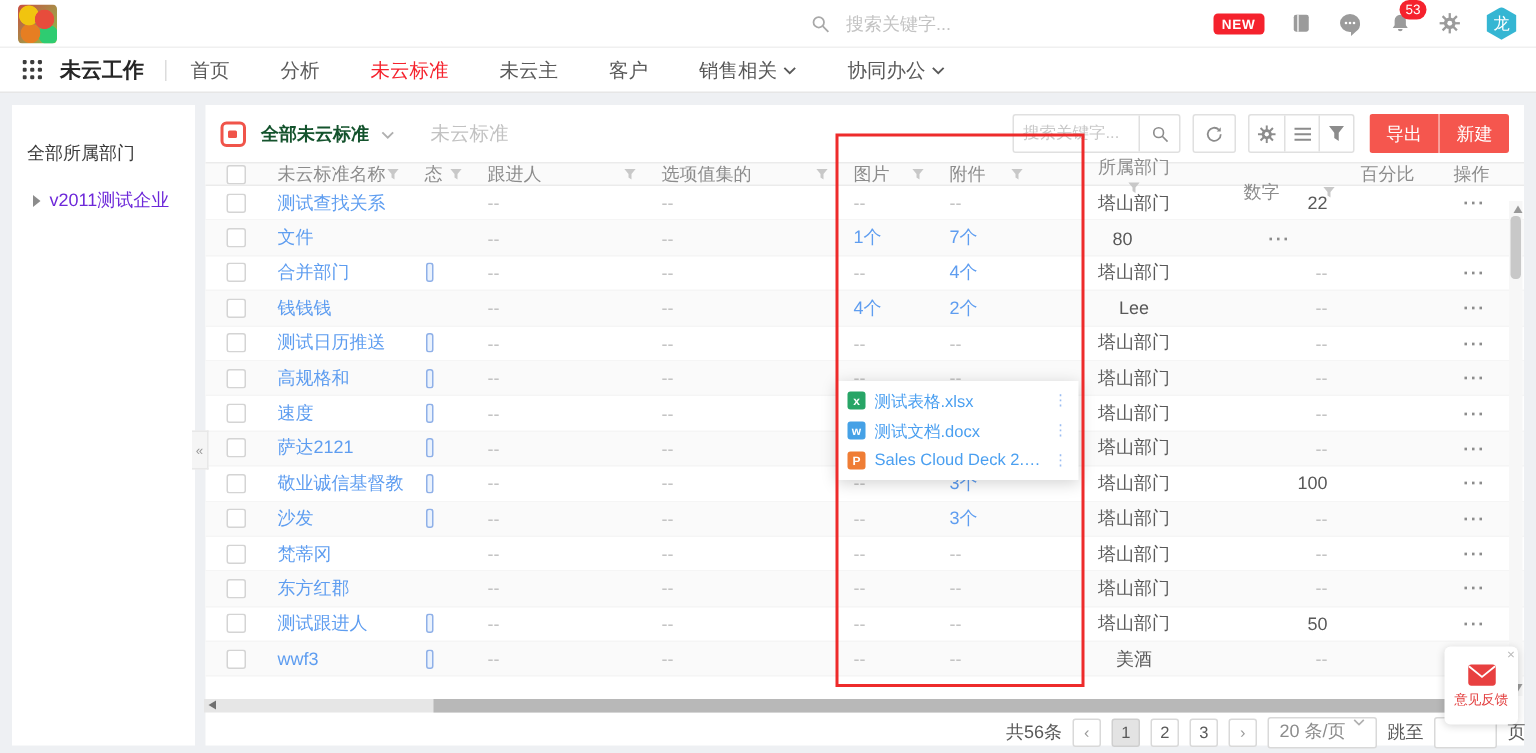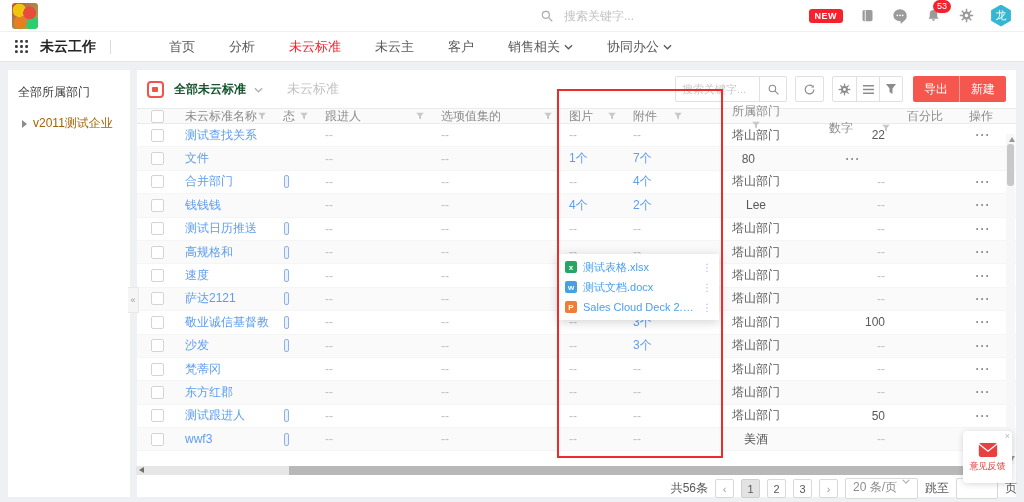--- a/index.html
+++ b/index.html
@@ -22,28 +22,28 @@
   .badge-new { background:#f5222d; color:#fff; font-size:9px; font-weight:bold; padding:2px 6px; border-radius:3px; letter-spacing:.5px; }
   .icon-btn { position:relative; display:flex; align-items:center; justify-content:center; width:18px; height:18px; cursor:pointer; }
   .bell-count { position:absolute; top:-7px; left:9px; background:#f5222d; color:#fff; font-size:9px; line-height:13px; height:13px; padding:0 4px; border-radius:7px; }
   .avatar { width:22px; height:22px; background:#35b6d3; color:#fff; font-size:11px; display:flex; align-items:center; justify-content:center;
     clip-path:polygon(50% 0,95% 26%,95% 74%,50% 100%,5% 74%,5% 26%); }
 
   
   .navbar { position:absolute; left:0; top:32px; width:1024px; height:30px; background:#fff; border-bottom:1px solid #e6e6e6; display:flex; align-items:center; padding:0 12px; }
   .app-title { font-weight:bold; font-size:14px; color:#262626; margin:0 14px 0 10px; }
   .nav-divider { width:1px; height:14px; background:#dcdcdc; margin-right:16px; }
-  .nav-items { display:flex; align-items:center; gap:34px;margin-left:42px; }
+  .nav-items { display:flex; align-items:center; gap:34px; }
   .nav-item { font-size:13px; color:#595959; cursor:pointer; display:flex; align-items:center; gap:4px; white-space:nowrap; }
   .nav-item.active { color:#f5222d; }
 
   
-  .sidebar-card { position:absolute; left:8px; top:70px; width:122px; height:427px; background:#fff; padding:14px 10px; }
+  .sidebar-card { position:absolute; left:8px; top:70px; width:122px; height:427px; background:#fff; padding:24px 10px; }
   .sidebar-title { color:#3a3a3a; margin-bottom:14px; }
-  .tree-item { display:flex; align-items:center; gap:6px; color:#a16207; cursor:pointer; padding-left:4px; }
+  .tree-item { display:flex; align-items:center; gap:6px; color:#6d28d9; cursor:pointer; padding-left:4px; }
   .tree-arrow { width:0; height:0; border-left:5px solid #8c8c8c; border-top:4px solid transparent; border-bottom:4px solid transparent; }
   .collapse-handle { position:absolute; left:128px; top:287px; width:11px; height:26px; background:#f5f5f5; border:1px solid #e8e8e8; border-left:none; color:#999; font-size:9px; display:flex; align-items:center; justify-content:center; cursor:pointer; z-index:3; }
 
   .main-card { position:absolute; left:137px; top:70px; width:879px; height:427px; background:#fff; }
 
   
   .toolbar { height:38px; display:flex; align-items:center; padding:0 10px; gap:8px; }
   .view-icon { width:17px; height:17px; border:2px solid #f0544a; border-radius:4px; position:relative; flex:0 0 auto; }
   .view-icon::after { content:""; position:absolute; left:3px; top:4px; width:6px; height:5px; background:#f0544a; border-radius:1px; }
   .view-title { font-weight:bold; font-size:12px; color:#14532d; margin-left:2px; }

